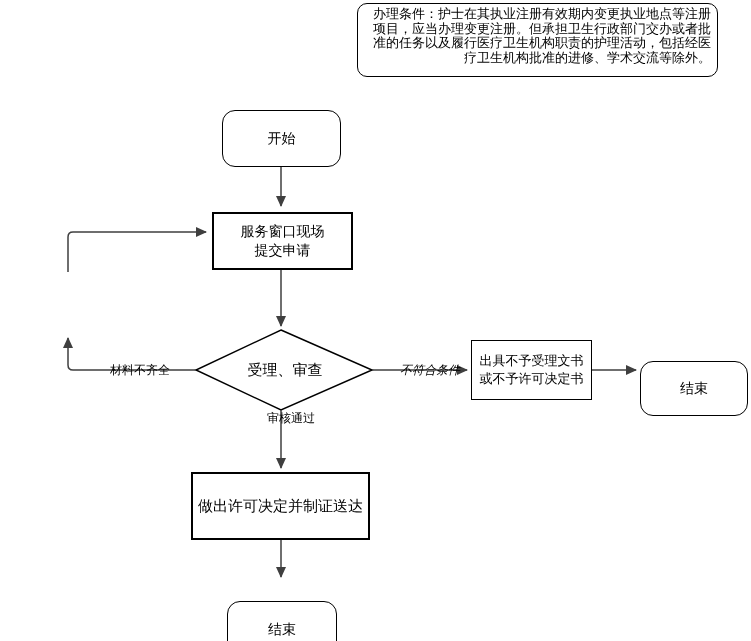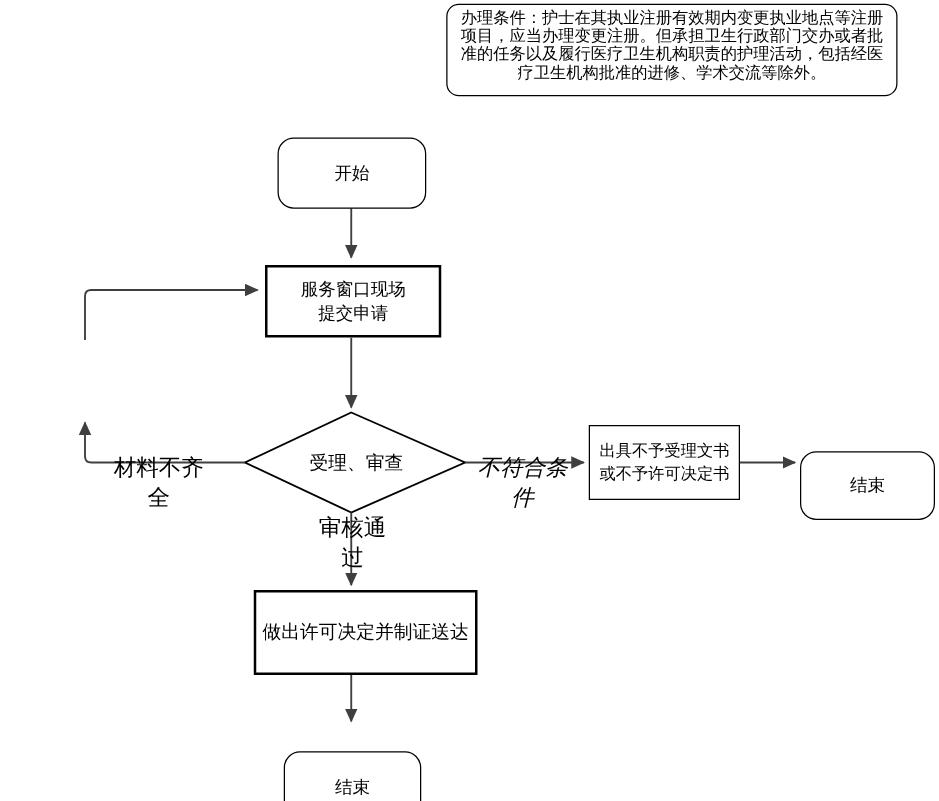--- a/index.html
+++ b/index.html
@@ -34,34 +34,34 @@
   }
   .rounded{border-radius:13px;border-width:1.5px;margin-top:19px;}
   .annotation{
     position:absolute;z-index:2;
     background:var(--bg);
     border:1.5px solid var(--border);
     border-radius:10px;
     box-sizing:border-box;
     padding:3px 6px 4px 6px;
     font-size:13px;line-height:14.5px;
-    text-align:center;
+    text-align:right;
   }
   .diamond-label{
     position:absolute;z-index:3;
     text-align:center;font-size:15px;
   }
   .edge-label{
     position:absolute;z-index:3;
-    text-align:center;font-size:18px;
+    text-align:right;font-size:12px;
     background:transparent;
   }
   .f14{font-size:14px;}
   .f13{font-size:13px;}
-  .f15{font-size:15px;margin-left:12px;}
+  .f15{font-size:15px;}
   .node span{display:block;}
 </style>
 </head>
 <body>
 
 <div class="canvas">
 
   <svg class="wires" width="751" height="641" viewBox="0 0 751 641">
     <defs>
       <marker id="arrowhead" markerUnits="userSpaceOnUse" markerWidth="12" markerHeight="12" refX="10" refY="5" orient="auto">

